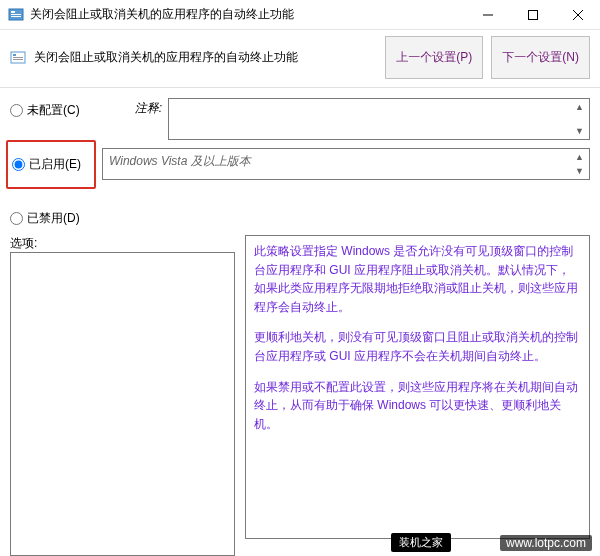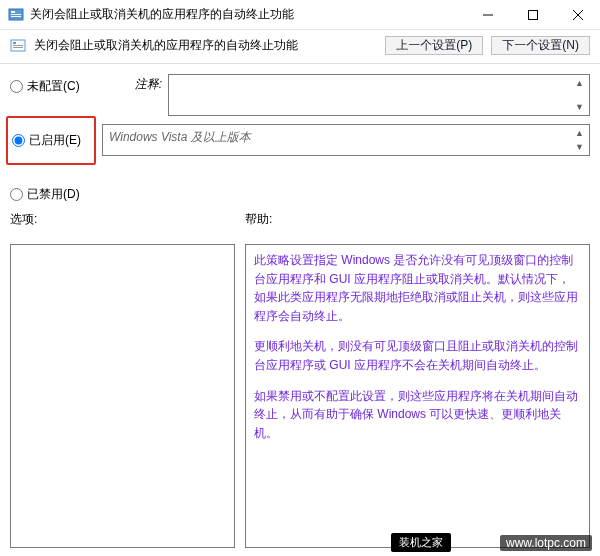--- a/index.html
+++ b/index.html
@@ -42,22 +42,22 @@
       gap: 8px;
     }
     .policy-icon {
       width: 16px; height: 16px;
       display: inline-flex;
     }
     .policy-title { flex: 1; font-size: 12px; }
     .navbtn {
       border: 1px solid #c0c0c0;
       background: #f3f3f3;
-      color: #0f172a;
-      padding: 0 10px;
+      color: #701a75;
+      padding: 12px 10px;
       font-size: 12px;
       cursor: default;
     }
     .divider { height: 1px; background: #e0e0e0; margin: 2px 0 6px 0; }
     .config-area {
       display: flex;
       padding: 4px 10px 2px 10px;
       gap: 10px;
     }
     .radio-col {
@@ -115,21 +115,21 @@
     }
     .scroll-up { top: 2px; }
     .scroll-down { bottom: 2px; }
     .lower-area {
       display: flex;
       gap: 10px;
       padding: 6px 10px 0 10px;
     }
     .options-col { width: 225px; }
     .help-col { flex: 1; }
-    .section-label { font-size: 12px; margin-bottom: 16px; }
+    .section-label { font-size: 12px; margin-bottom: 0; }
     .big-box {
       border: 1px solid #7a7a7a;
       background: #fff;
       height: 304px;
       padding: 6px 8px;
       font-size: 12px;
       line-height: 1.55;
       color: #6d28d9;
       overflow: hidden;
     }
@@ -241,21 +241,20 @@
     </div>
   </div>
 </div>
 
 <div class="lower-area">
   <div class="options-col">
     <div class="section-label">选项:</div>
     <div class="big-box"></div>
   </div>
   <div class="help-col">
-    <div class="section-label">帮助:</div>
     <div class="big-box help-box">
       <p>此策略设置指定 Windows 是否允许没有可见顶级窗口的控制台应用程序和 GUI 应用程序阻止或取消关机。默认情况下，如果此类应用程序无限期地拒绝取消或阻止关机，则这些应用程序会自动终止。</p>
       <p>更顺利地关机，则没有可见顶级窗口且阻止或取消关机的控制台应用程序或 GUI 应用程序不会在关机期间自动终止。</p>
       <p>如果禁用或不配置此设置，则这些应用程序将在关机期间自动终止，从而有助于确保 Windows 可以更快速、更顺利地关机。</p>
     </div>
   </div>
 </div>
 
 <div class="watermark">
   <span class="wm-badge">装机之家</span>

